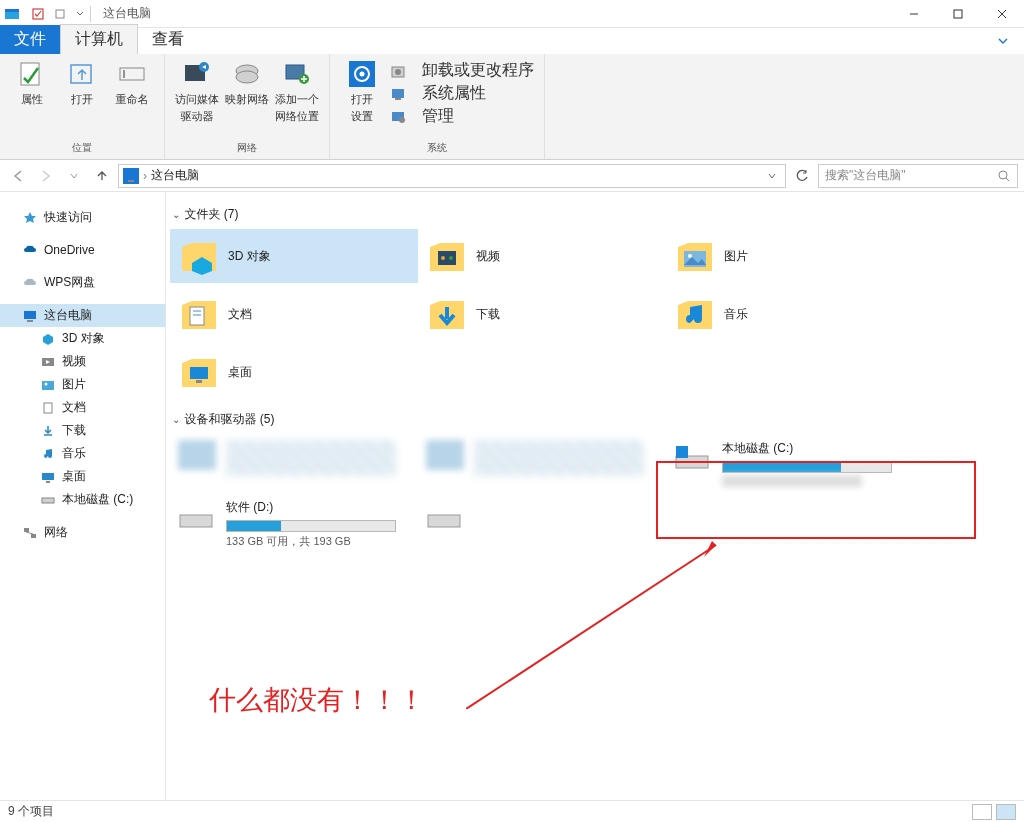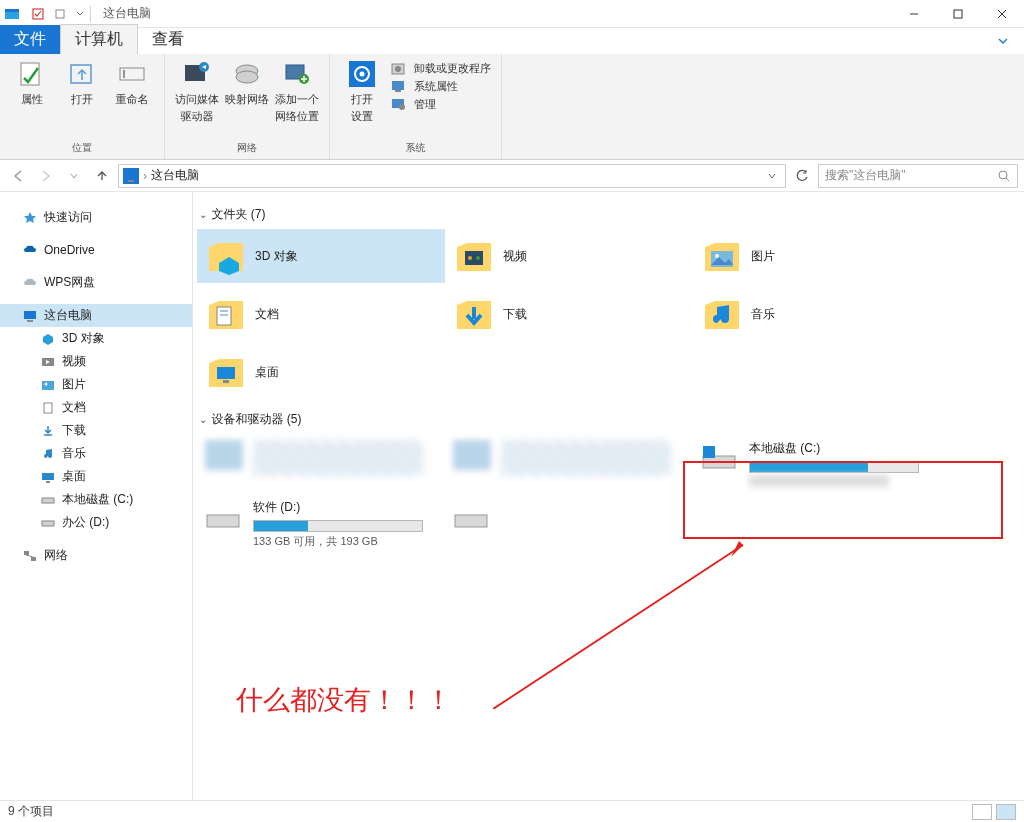--- a/index.html
+++ b/index.html
@@ -24,37 +24,37 @@
 .help-caret { position: absolute; right: 8px; top: 6px; width: 20px; height: 20px; }
 
 
 .ribbon { height: 106px; background: #f3f3f3; border-bottom: 1px solid #d0d0d0; display: flex; }
 .rgroup { display: flex; flex-direction: column; align-items: center; padding: 4px 10px 2px; position: relative; border-right: 1px solid #e0e0e0; }
 .rgroup-items { display: flex; gap: 6px; flex: 1; align-items: flex-start; }
 .rbtn { display: flex; flex-direction: column; align-items: center; width: 44px; font-size: 11px; color: #333; gap: 2px; }
 .rbtn .ico { width: 32px; height: 32px; display: flex; align-items: center; justify-content: center; }
 .rgroup-label { font-size: 10px; color: #555; padding: 2px 0; }
 .rsmall-list { display: flex; flex-direction: column; gap: 2px; padding-top: 2px; }
-.rsmall { display: flex; align-items: center; gap: 8px; font-size: 11px; color: #333; }
+.rsmall { display: flex; align-items: center; gap: 16px; font-size: 16px; color: #333; }
 .rsmall .sico { width: 16px; height: 16px; }
 
 
 .addrbar { height: 32px; display: flex; align-items: center; padding: 2px 6px; gap: 4px; border-bottom: 1px solid #e5e5e5; }
 .nav-btn { width: 24px; height: 24px; display: flex; align-items: center; justify-content: center; color: #888; }
 .addr-box { flex: 1; height: 24px; border: 1px solid #ccc; display: flex; align-items: center; padding: 0 4px; gap: 4px; }
 .addr-icon { width: 16px; height: 16px; background: #1976d2; }
 .addr-sep { color: #888; }
 .addr-dropdown { margin-left: auto; color: #666; padding: 0 4px; }
 .refresh-btn { width: 24px; height: 24px; display: flex; align-items: center; justify-content: center; }
 .search-box { width: 200px; height: 24px; border: 1px solid #ccc; display: flex; align-items: center; padding: 0 6px; color: #888; }
 .search-box .mag { margin-left: auto; }
 
 
 .body-area { display: flex; height: calc(822px - 28px - 26px - 106px - 32px - 22px); }
-.sidebar { width: 193px; border-right: 1px solid #e5e5e5; padding-top: 14px; overflow: hidden; }
+.sidebar { width: 166px; border-right: 1px solid #e5e5e5; padding-top: 14px; overflow: hidden; }
 .side-item { display: flex; align-items: center; gap: 6px; padding: 3px 0 3px 22px; font-size: 12px; color: #222; }
 .side-item.level2 { padding-left: 40px; }
 .side-item.selected { background: #cce5f6; }
 .side-gap { height: 10px; }
 .side-icon { width: 16px; height: 16px; display: inline-flex; align-items: center; justify-content: center; }
 
 .content { flex: 1; padding: 12px 4px; position: relative; overflow: hidden; }
 .section-header { display: flex; align-items: center; gap: 4px; font-size: 12px; color: #222; margin: 2px 0 6px 2px; }
 .section-header .chev { font-size: 10px; color: #555; }
 .grid { display: flex; flex-wrap: wrap; }
@@ -421,28 +421,20 @@
         <span>桌面</span>
       </div>
     <div class="side-item level2">
         <span class="side-icon">
           <svg width="14" height="14">
             <rect x="1" y="5" width="12" height="5" fill="#d0d0d0" stroke="#888"></rect>
           </svg>
         </span>
         <span>本地磁盘 (C:)</span>
       </div>
-    <div class="side-item level2">
-        <span class="side-icon">
-          <svg width="14" height="14">
-            <rect x="1" y="5" width="12" height="5" fill="#d0d0d0" stroke="#888"></rect>
-          </svg>
-        </span>
-        <span>办公 (D:)</span>
-      </div>
     <div class="side-gap"></div>
     <div class="side-item">
       <span class="side-icon">
           <svg width="14" height="14">
             <rect x="1" y="2" width="5" height="4" fill="#888"></rect>
             <rect x="8" y="8" width="5" height="4" fill="#888"></rect>
             <line x1="3" y1="6" x2="10" y2="8" stroke="#888"></line>
           </svg>
         </span>
       <span>网络</span>

